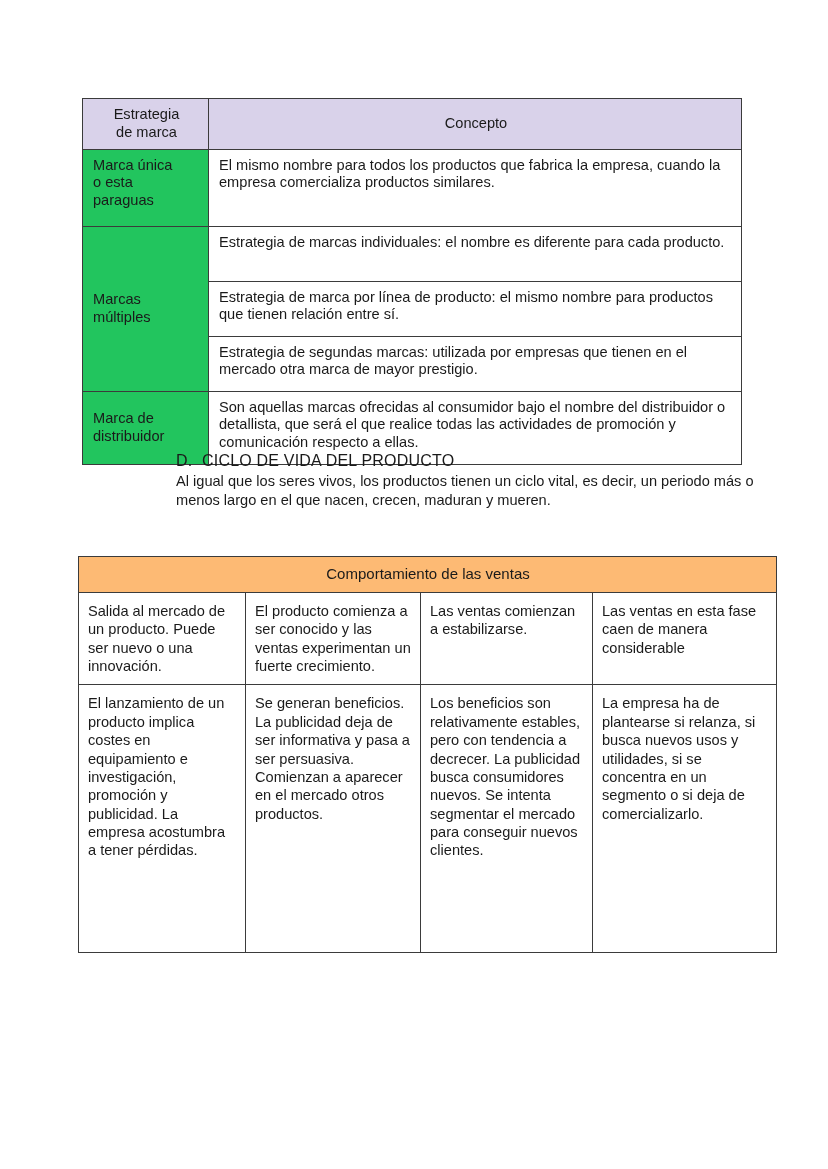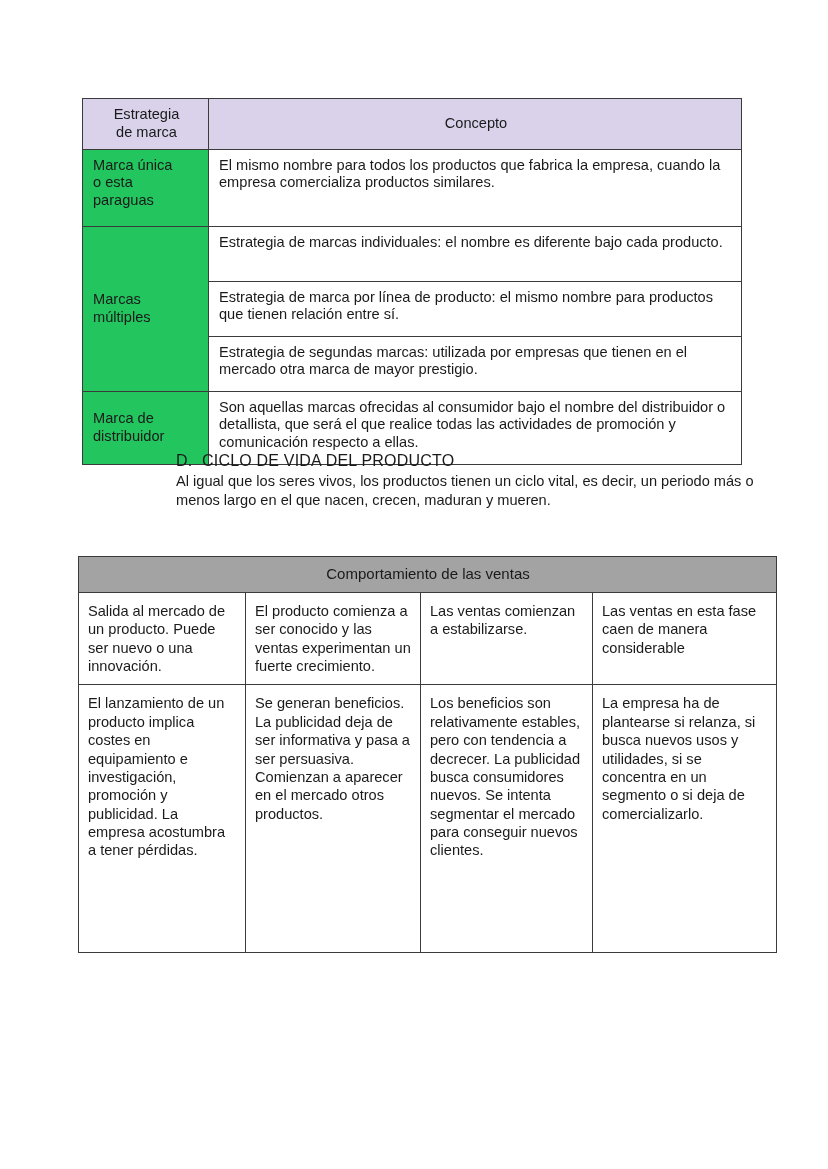--- a/index.html
+++ b/index.html
@@ -87,21 +87,21 @@
     table-layout: fixed;
   }
   .tbl2 td {
     border: 1.6px solid #3b3b3b;
     vertical-align: top;
     padding: 9px 8px 9px 9px;
     font-size: 14.6px;
     line-height: 1.26;
   }
   .tbl2 .band {
-    background: #a3a3a3;
+    background: #fdba74;
     text-align: center;
     vertical-align: middle;
     font-size: 15px;
     padding-top: 8px;
     padding-bottom: 8px;
   }
   .tbl2 .c1 { width: 167px; }
   .tbl2 .c2 { width: 175px; }
   .tbl2 .c3 { width: 172px; }
   .tbl2 .c4 { width: 184px; }
@@ -132,21 +132,21 @@
         <span>paraguas</span>
       </td>
       <td style="height:62px">El mismo nombre para todos los productos que fabrica la empresa, cuando la empresa comercializa productos similares.</td>
     </tr>
 
     <tr>
       <td class="t1-side" rowspan="3">
         <span>Marcas</span><br>
         <span>múltiples</span>
       </td>
-      <td style="height:40px">Estrategia de marcas individuales: el  nombre es diferente bajo cada producto.</td>
+      <td style="height:40px">Estrategia de marcas individuales: el  nombre es diferente para cada producto.</td>
     </tr>
     <tr>
       <td style="height:40px">Estrategia de marca por línea de producto: el mismo nombre para productos que tienen relación entre sí.</td>
     </tr>
     <tr>
       <td style="height:40px">Estrategia de segundas marcas: utilizada por empresas que tienen en el mercado otra marca de mayor prestigio.</td>
     </tr>
 
     <tr>
       <td class="t1-side">

